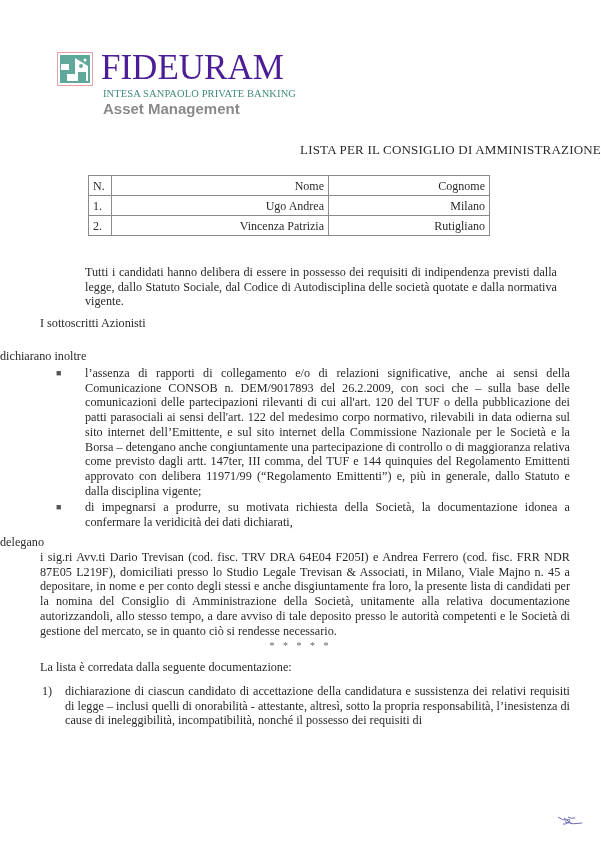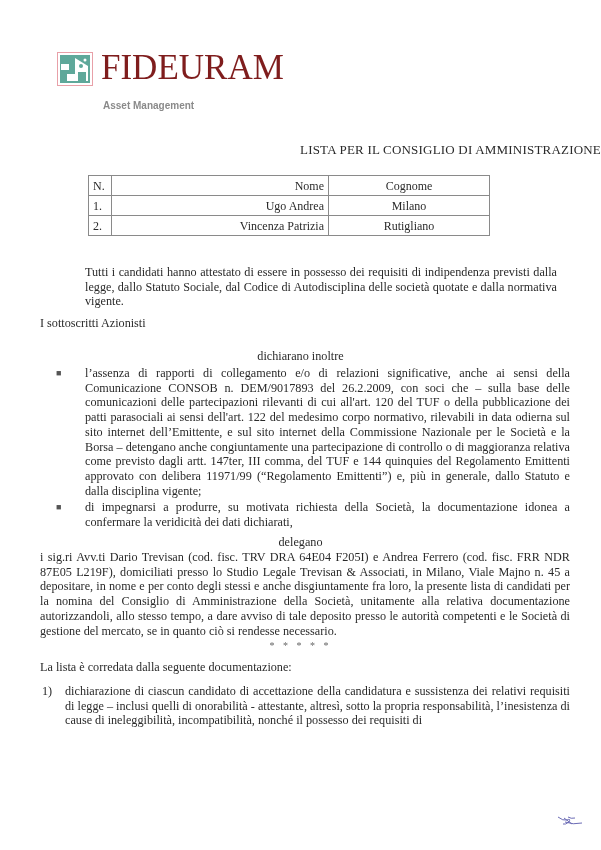--- a/index.html
+++ b/index.html
@@ -4,48 +4,48 @@
 <style>
   html, body { margin: 0; padding: 0; }
   body {
     width: 601px; height: 850px; background: #ffffff; position: relative; overflow: hidden;
     font-family: "Liberation Serif", "DejaVu Serif", serif; color: #2a2a2a;
   }
   .logo { position: absolute; left: 57px; top: 52px; width: 240px; height: 70px; }
   .logo-mark { position: absolute; left: 0; top: 0; width: 36px; height: 34px; }
   .logo-name {
     position: absolute; left: 44px; top: -4px; font-family: "Liberation Serif", serif;
-    font-size: 35px; color: #7f1d1d; letter-spacing: 0px; line-height: 40px;
+    font-size: 35px; color: #4c1d95; letter-spacing: 0px; line-height: 40px;
   }
   .logo-sub {
     position: absolute; left: 46px; top: 36px; font-family: "Liberation Serif", serif;
     font-size: 10.5px; color: #3f8a7c; letter-spacing: 0.1px; white-space: nowrap;
   }
   .logo-am {
     position: absolute; left: 46px; top: 48px; font-family: "Liberation Sans", sans-serif;
-    font-weight: bold; font-size: 10px; color: #8a8a8a; white-space: nowrap;
+    font-weight: bold; font-size: 15px; color: #8a8a8a; white-space: nowrap;
   }
   .title {
     position: absolute; left: 0; width: 601px; top: 142px; text-align: right;
     font-size: 13px; letter-spacing: 0.2px;
   }
   table.cands {
     position: absolute; left: 88px; top: 175px; width: 402px; border-collapse: collapse;
     font-size: 12px;
   }
   table.cands td {
     border: 1px solid #8a8a8a; height: 19px; padding: 0 4px; line-height: 18px;
   }
   table.cands td.n { width: 14px; text-align: left; }
   table.cands td.nm { width: 208px; text-align: right; }
-  table.cands td.cg { text-align: center; }
+  table.cands td.cg { text-align: right; }
   .p { position: absolute; font-size: 12.2px; line-height: 14.7px; text-align: justify; }
   .p1 { left: 85px; top: 265px; width: 472px; }
   .azionisti { left: 40px; top: 316px; }
-  .center { position: absolute; left: 0; width: 601px; text-align: center; font-size: 12.2px; }
+  .center { position: absolute; left: 0; width: 601px; text-align: left; font-size: 12.2px; }
   .bullet { position: absolute; left: 56px; font-size: 9px; color: #555; }
   .b1 { left: 85px; top: 366px; width: 485px; }
   .b2 { left: 85px; top: 500px; width: 485px; }
   .deleg { left: 40px; top: 550px; width: 530px; font-family: Liberation Serif, serif; }
   .stars { position: absolute; left: 0; width: 601px; text-align: center; top: 640px; font-size: 10px; letter-spacing: 3px; color: #666; }
   .corredata { left: 40px; top: 660px; }
   .numlabel { position: absolute; left: 42px; top: 684px; font-size: 12.2px; }
   .item1 { left: 65px; top: 684px; width: 505px; }
   .signature { position: absolute; left: 555px; top: 812px; width: 30px; height: 16px; }
 </style>
@@ -57,20 +57,21 @@
     <rect x="0.5" y="0.5" width="35" height="33" fill="#ffffff" stroke="#e8a0a8" stroke-width="1"></rect>
     <rect x="3" y="3" width="30" height="28" fill="#5fa89a"></rect>
     <polygon points="18,6 31,14 31,29 18,29" fill="#ffffff"></polygon>
     <rect x="4" y="12" width="8" height="6" fill="#ffffff"></rect>
     <rect x="10" y="22" width="8" height="7" fill="#ffffff"></rect>
     <circle cx="24" cy="14" r="2" fill="#5fa89a"></circle>
     <circle cx="28" cy="8" r="1.5" fill="#ffffff"></circle>
     <rect x="21" y="20" width="8" height="9" fill="#5fa89a"></rect>
   </svg>
   <div class="logo-name">FIDEURAM</div>
+  <div class="logo-sub">INTESA SANPAOLO PRIVATE BANKING</div>
   <div class="logo-am">Asset Management</div>
 </div>
 
 <div class="title">LISTA PER IL CONSIGLIO DI AMMINISTRAZIONE</div>
 
 <table class="cands">
   <tbody>
       <tr>
     <td class="n">N.</td>
     <td class="nm">Nome</td>
@@ -82,21 +83,21 @@
     <td class="cg">Milano</td>
   </tr>
   <tr>
     <td class="n">2.</td>
     <td class="nm">Vincenza Patrizia</td>
     <td class="cg">Rutigliano</td>
   </tr>
 </tbody>
   </table>
 
-<div class="p p1">Tutti i candidati hanno attestato di essere in possesso dei requisiti di indipendenza previsti dalla legge, dallo Statuto Sociale, dal Codice di Autodisciplina delle società quotate e dalla normativa vigente.</div>
+<div class="p p1">Tutti i candidati hanno delibera di essere in possesso dei requisiti di indipendenza previsti dalla legge, dallo Statuto Sociale, dal Codice di Autodisciplina delle società quotate e dalla normativa vigente.</div>
 
 <div class="p azionisti">I sottoscritti Azionisti</div>
 
 <div class="center" style="top:349px">dichiarano inoltre</div>
 
 <div class="bullet" style="top:368px">■</div>
 <div class="p b1">l’assenza di rapporti di collegamento e/o di relazioni significative, anche ai sensi della Comunicazione CONSOB n. DEM/9017893 del 26.2.2009, con soci che – sulla base delle comunicazioni delle partecipazioni rilevanti di cui all'art. 120 del TUF o della pubblicazione dei patti parasociali ai sensi dell'art. 122 del medesimo corpo normativo, rilevabili in data odierna sul sito internet dell’Emittente, e sul sito internet della Commissione Nazionale per le Società e la Borsa – detengano anche congiuntamente una partecipazione di controllo o di maggioranza relativa come previsto dagli artt. 147ter, III comma, del TUF e 144 quinquies del Regolamento Emittenti approvato con delibera 11971/99 (“Regolamento Emittenti”) e, più in generale, dallo Statuto e dalla disciplina vigente;</div>
 
 <div class="bullet" style="top:502px">■</div>
 <div class="p b2">di impegnarsi a produrre, su motivata richiesta della Società, la documentazione idonea a confermare la veridicità dei dati dichiarati,</div>

